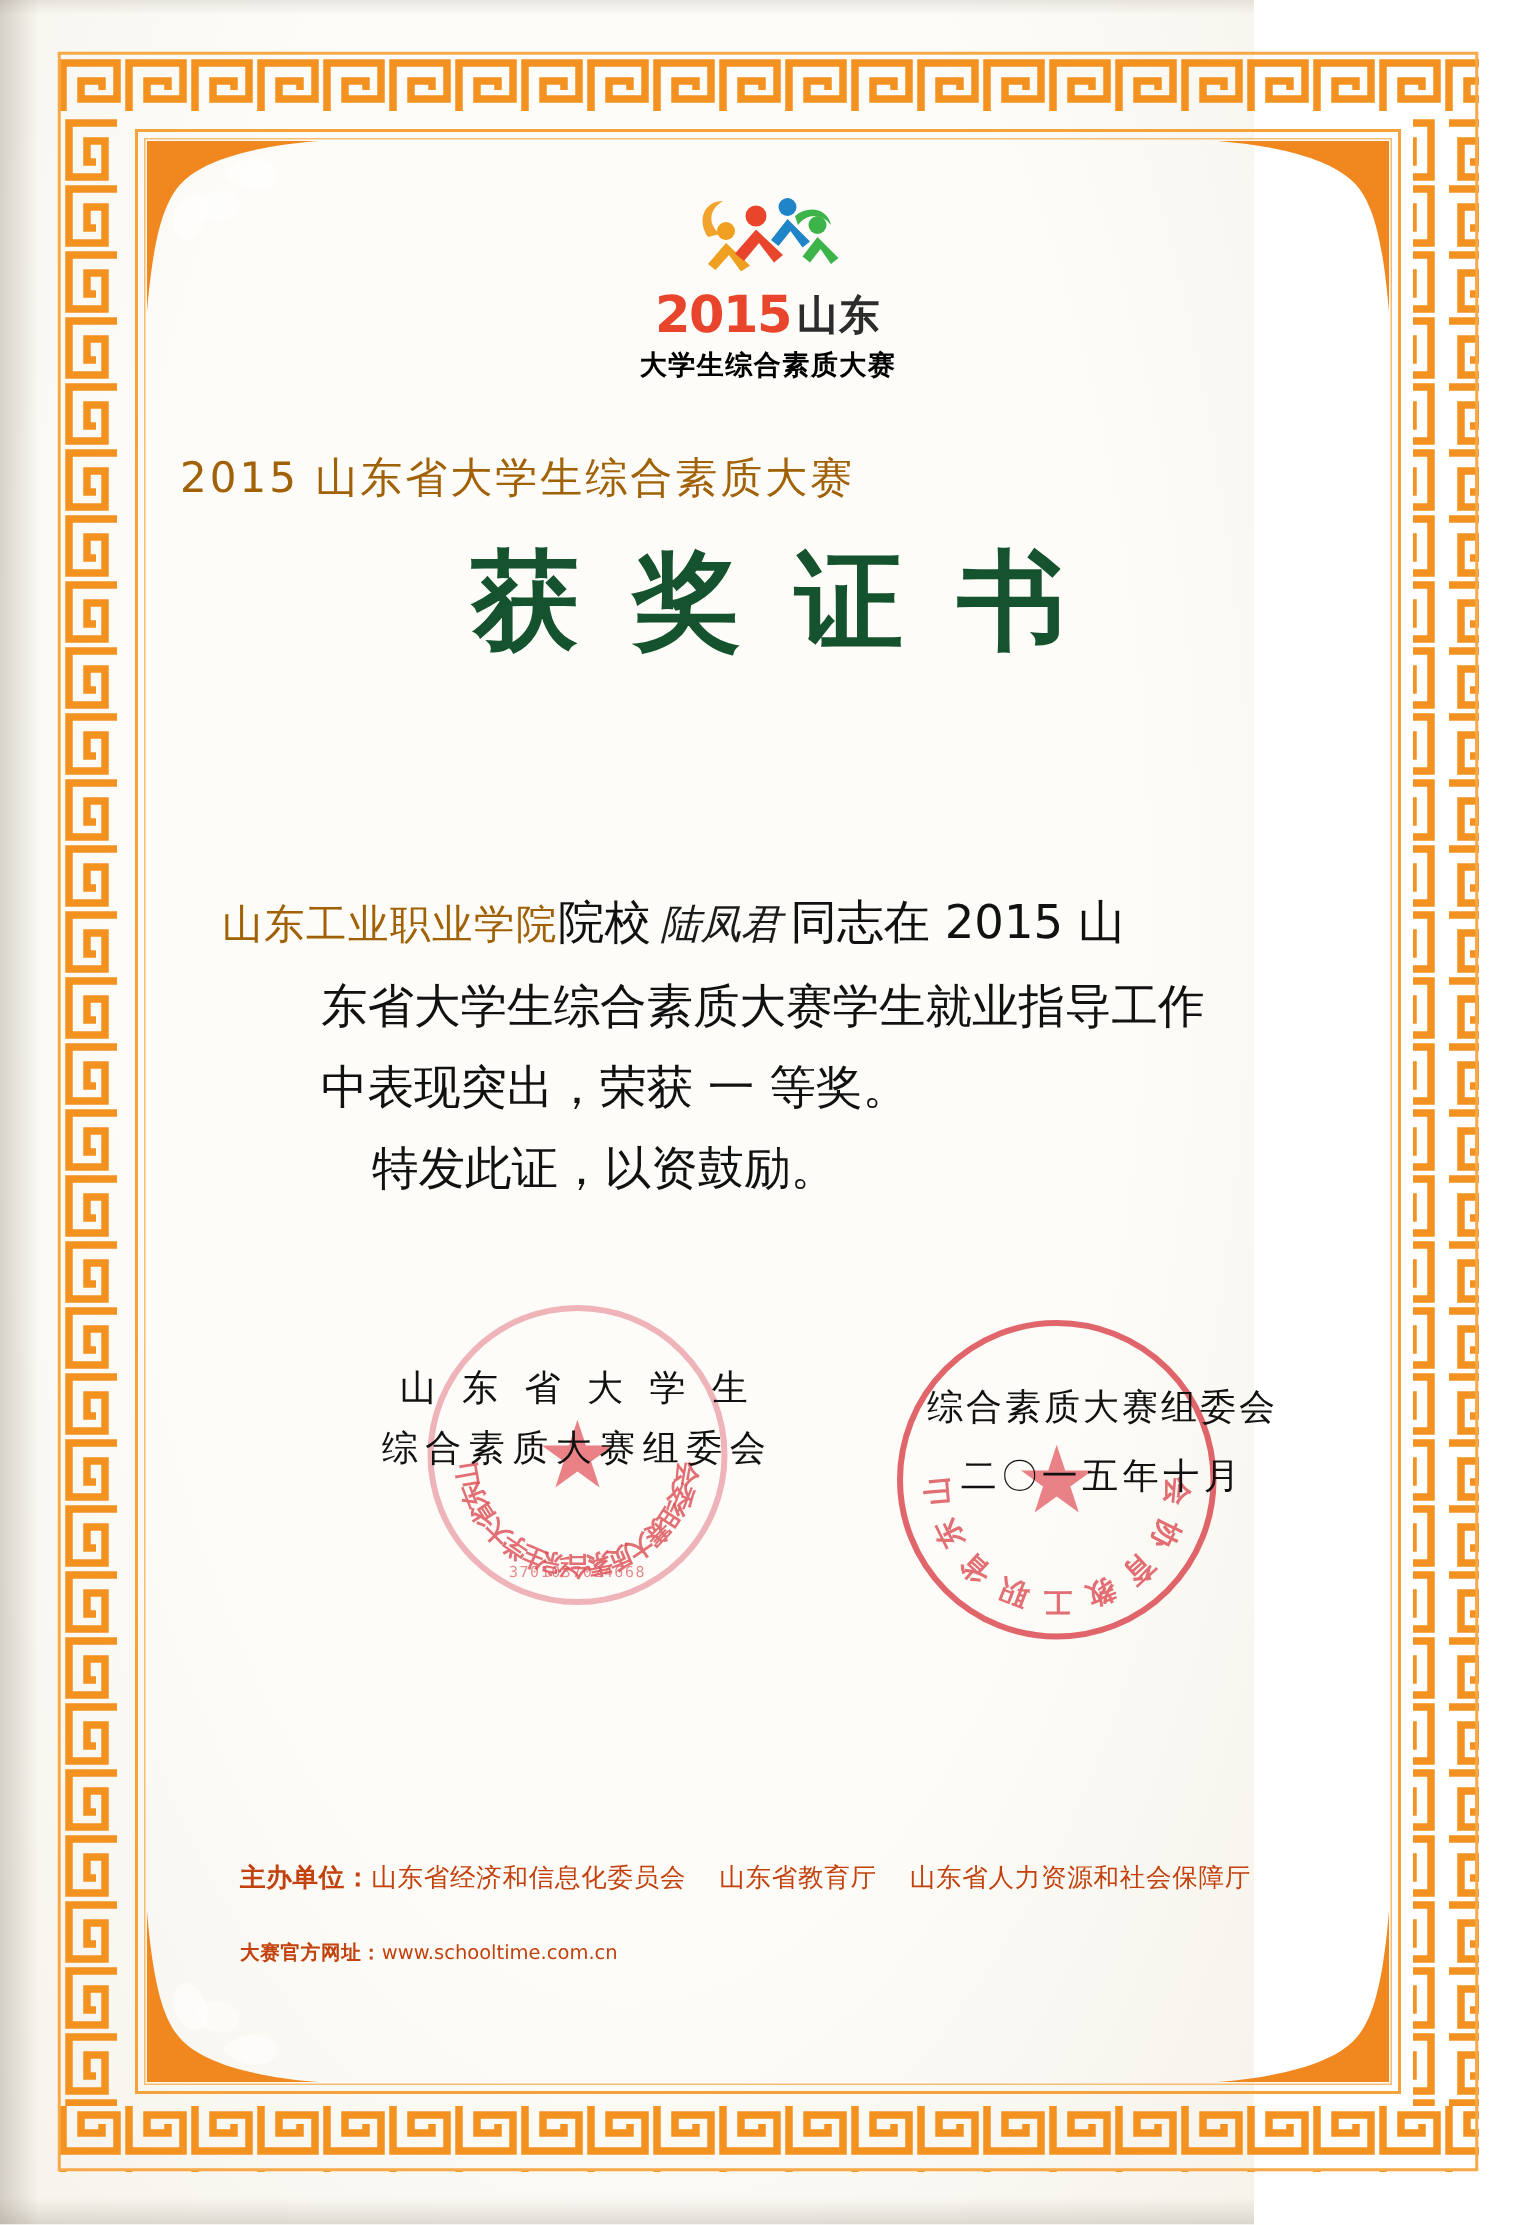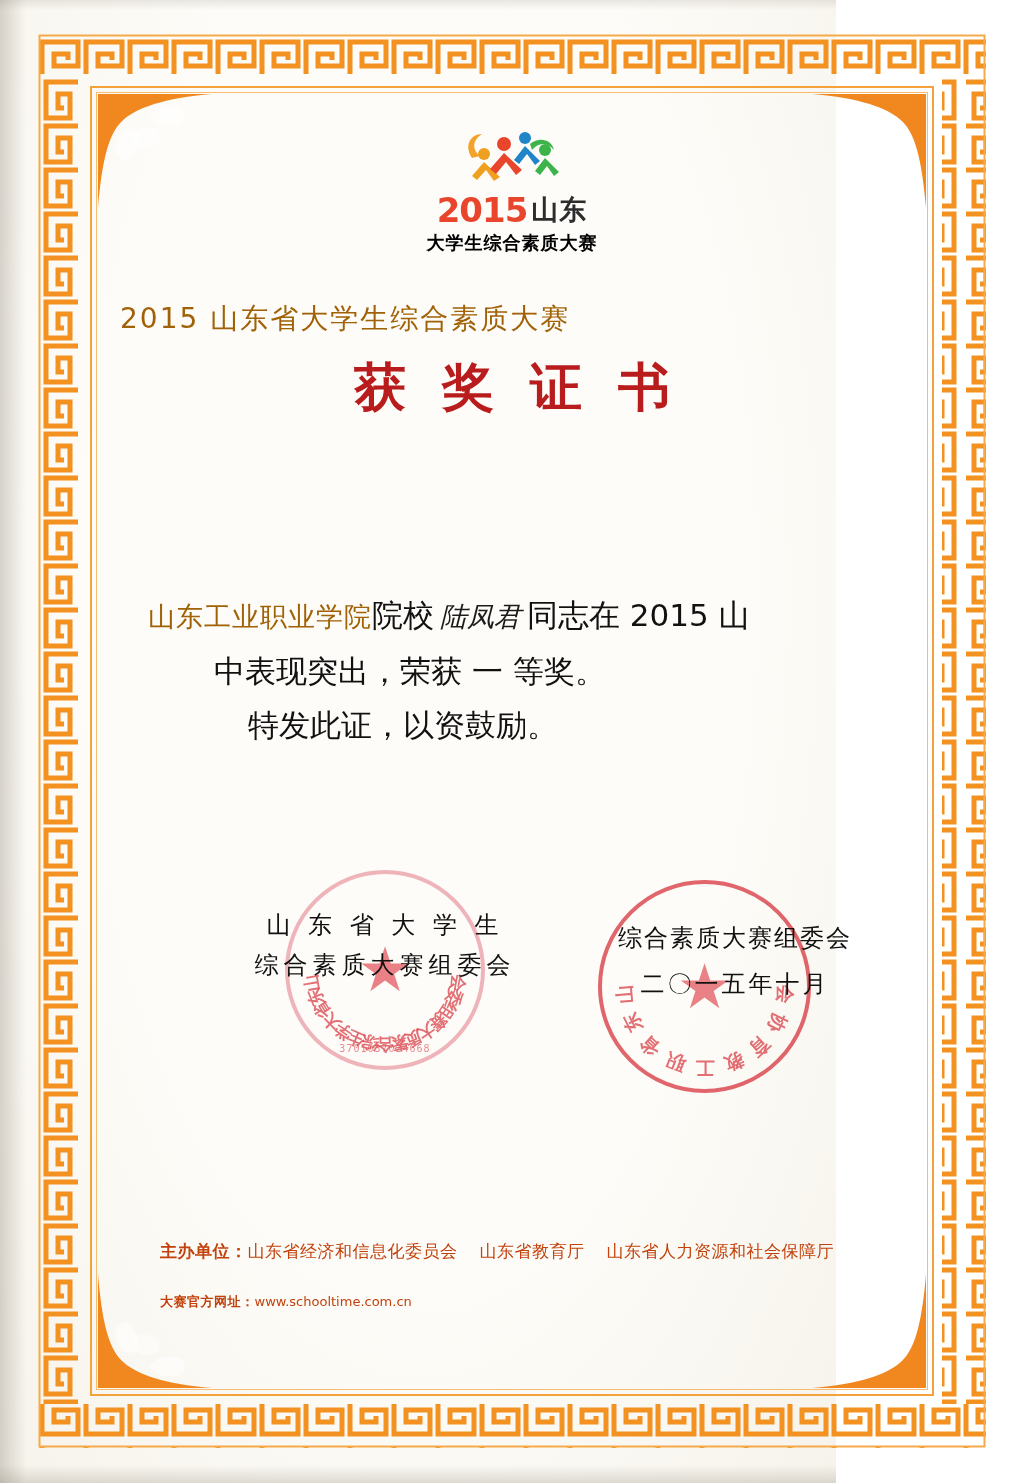--- a/index.html
+++ b/index.html
@@ -130,23 +130,23 @@
     color: #a16207;
     letter-spacing: 2px;
     font-family: "DejaVu Sans", sans-serif;
   }
   .title-line2 {
     position: absolute;
     top: 243px;
     left: 0;
     width: 100%;
     text-align: center;
-    font-size: 52px;
+    font-size: 72px;
     font-weight: bold;
-    color: #b91c1c;
+    color: #14532d;
     letter-spacing: 36px;
     text-indent: 36px;
     font-family: "DejaVu Sans", sans-serif;
   }
 
   
   .body-text {
     position: absolute;
     top: 478px;
     left: 28px;
@@ -408,20 +408,21 @@
       <div class="logo-sub">大学生综合素质大赛</div>
     </div>
 
     <div class="title-line1">2015 山东省大学生综合素质大赛</div>
     <div class="title-line2">获奖证书</div>
 
     <div class="body-text">
       <div class="body-line">
         <span class="handwritten">山东工业职业学院</span><span>院校</span><span class="hw-name">陆凤君</span><span>同志在 2015 山</span>
       </div>
+      <div class="body-line indent">东省大学生综合素质大赛学生就业指导工作</div>
       <div class="body-line indent">
         <span>中表现突出，荣获</span><span class="hw-prize">一</span><span>等奖。</span>
       </div>
       <div class="body-line indent" style="padding-left:100px">特发此证，以资鼓励。</div>
     </div>
 
     <div class="seal seal-left">
       <div class="seal-star">★</div>
       <div class="seal-code">3701037024668</div>
     <div class="seal-text">

